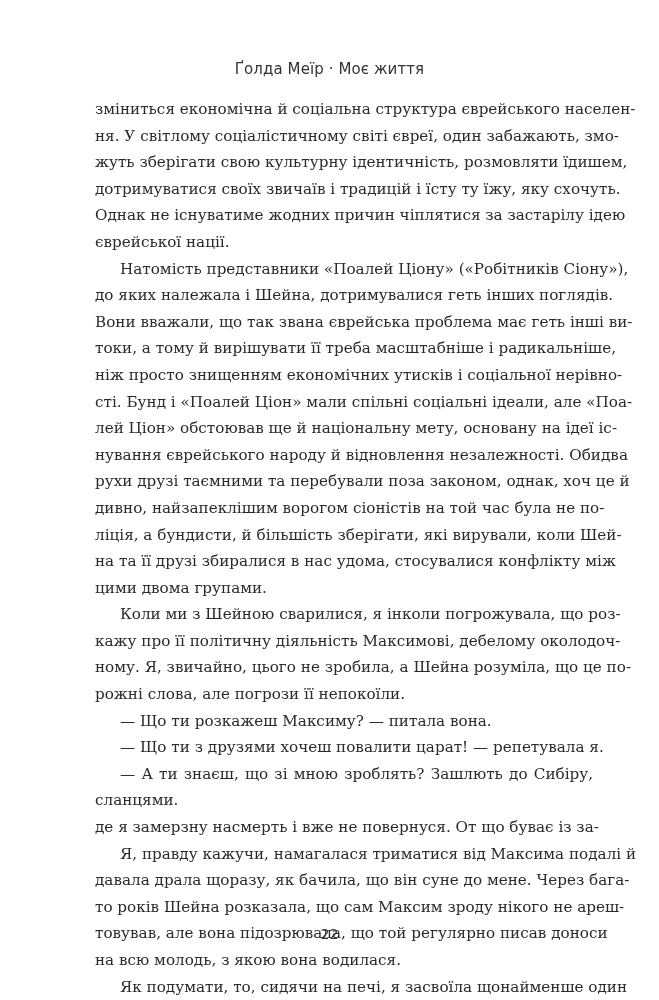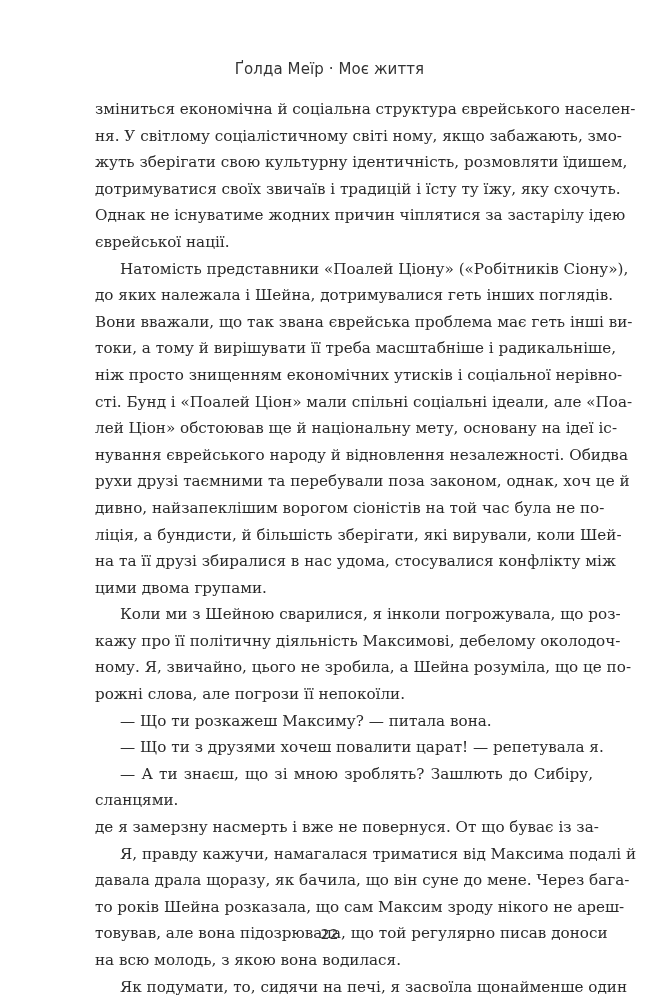--- a/index.html
+++ b/index.html
@@ -64,21 +64,21 @@
 </style>
 </head>
 <body>
 
 <div class="running-header">Ґолда Меїр · Моє життя</div>
 
 <div class="text-block">
 
   <div>
     <span class="line">зміниться економічна й соціальна структура єврейського населен-</span>
-    <span class="line">ня. У світлому соціалістичному світі ному, якщо забажають, змо-</span>
+    <span class="line">ня. У світлому соціалістичному світі євреї, один забажають, змо-</span>
     <span class="line">жуть зберігати свою культурну ідентичність, розмовляти їдишем,</span>
     <span class="line">дотримуватися своїх звичаїв і традицій і їсту ту їжу, яку схочуть.</span>
     <span class="line">Однак не існуватиме жодних причин чіплятися за застарілу ідею</span>
     <span class="line last">єврейської нації.</span>
   </div>
 
   <div>
     <span class="line indent">Натомість представники «Поалей Ціону» («Робітників Сіону»),</span>
     <span class="line">до яких належала і Шейна, дотримувалися геть інших поглядів.</span>
     <span class="line">Вони вважали, що так звана єврейська проблема має геть інші ви-</span>

